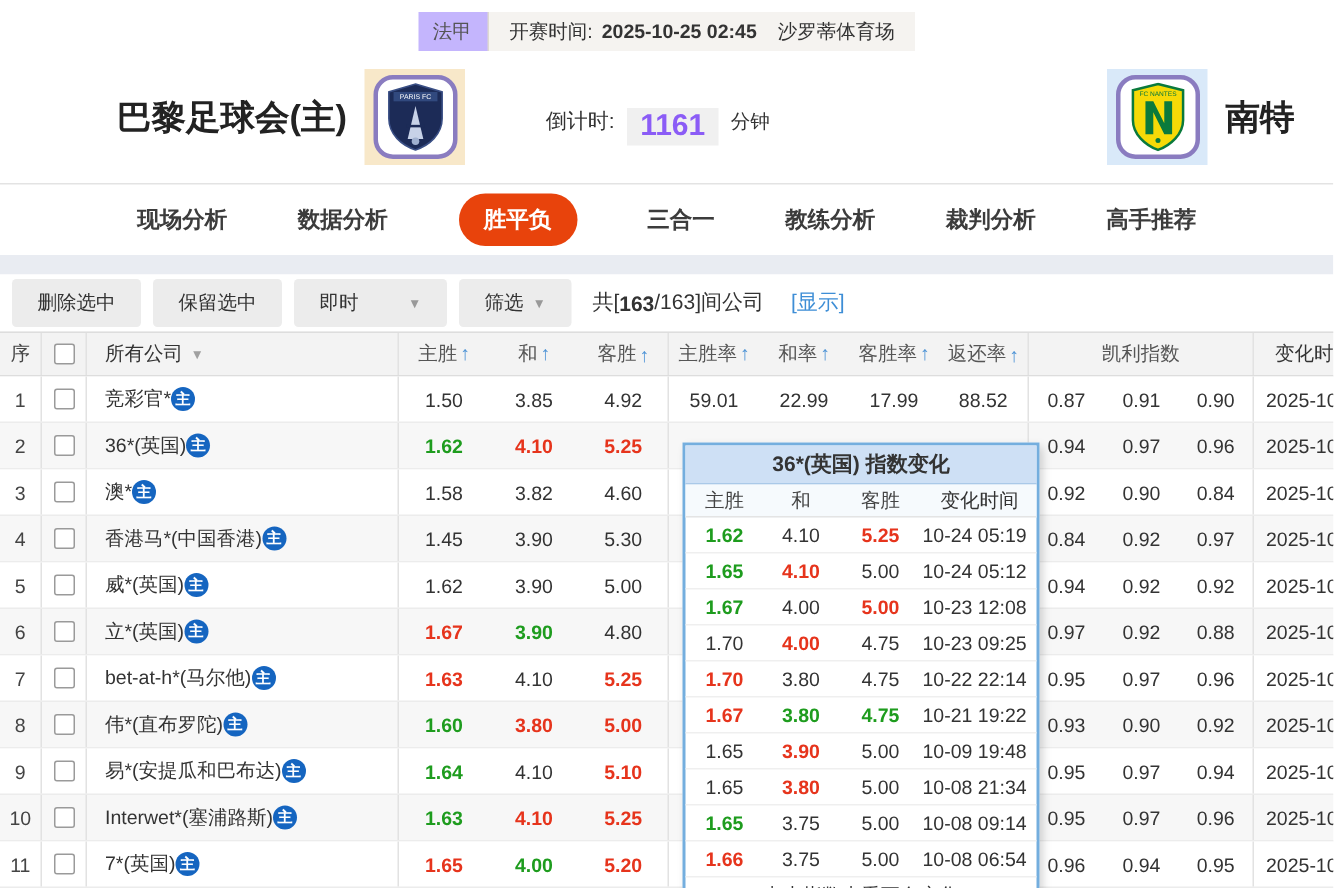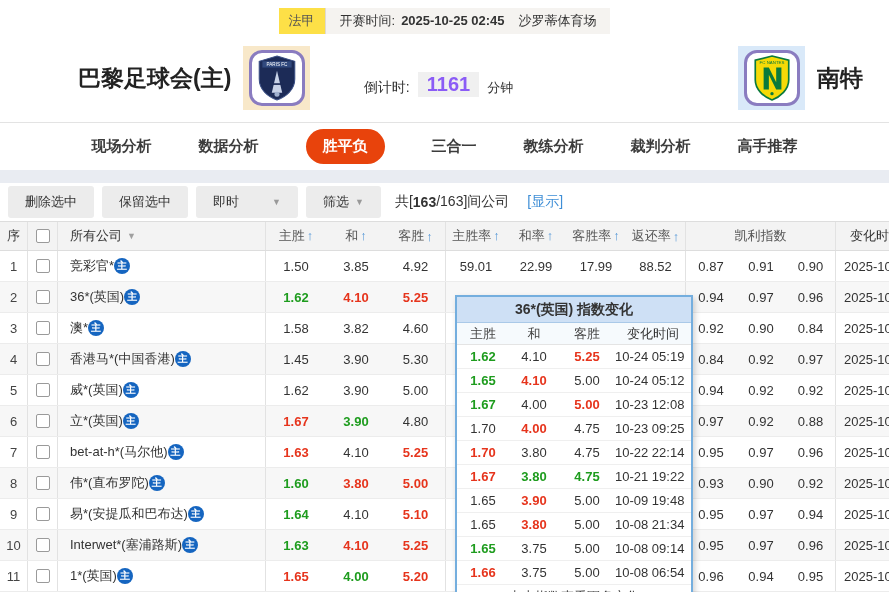--- a/index.html
+++ b/index.html
@@ -3,35 +3,35 @@
 <meta charset="utf-8">
 <style>
   * { margin:0; padding:0; box-sizing:border-box; }
   html,body { width:889px; height:592px; overflow:hidden; }
   body { font-family:"Liberation Sans","DejaVu Sans",sans-serif; background:#fff; color:#333; }
   .page { position:relative; width:889px; height:592px; overflow:hidden; background:#fff; }
 
   
   .topbar { height:40px; display:flex; justify-content:center; align-items:flex-start; padding-top:8px; }
   .topbar-box { display:flex; align-items:stretch; font-size:13px; line-height:26px; }
-  .league-chip { background:#fde047; color:#555; padding:0 10px; border-right:1px solid #ded9d2; }
+  .league-chip { background:#c4b5fd; color:#555; padding:0 10px; border-right:1px solid #ded9d2; }
   .kick-box { background:#f5f3f0; color:#333; padding:0 14px; display:flex; gap:6px; }
   .kick-box .bold { font-weight:bold; }
 
   
   .match-header { height:83px; position:relative; border-bottom:1px solid #e3e3e3; }
   .team { position:absolute; top:6px; display:flex; align-items:center; gap:12px; }
   .team.home { left:78px; }
   .team.away { right:26px;margin-left:24px; }
   .team-name { font-size:23px; font-weight:bold; color:#222; }
   .logo-tile { width:67px; height:64px; display:flex; align-items:center; justify-content:center; }
   .logo-tile.home-bg { background:#f8e8c9; }
   .logo-tile.away-bg { background:#d9e9f9; }
   .logo-frame { width:56px; height:56px; background:#fff; border:3px solid #8a7cc0; border-radius:13px; display:flex; align-items:center; justify-content:center; }
-  .countdown { position:absolute; left:0; right:12px; top:32px; display:flex; justify-content:center; align-items:flex-end; gap:8px; font-size:14px; color:#333; }
+  .countdown { position:absolute; left:0; right:12px; top:32px; display:flex; justify-content:center; align-items:flex-start; gap:8px; font-size:14px; color:#333; }
   .cd-num { background:#f0f0f0; color:#8b5cf6; font-size:20px; font-weight:bold; padding:1px 9px; }
   .cd-unit { font-size:13px; }
 
   
   .nav { height:47px; display:flex; justify-content:center; align-items:center; gap:47px; background:#fff; }
   .tab { font-size:15px; font-weight:600; color:#3c3c3c; cursor:pointer; white-space:nowrap; }
   .tab.active { background:#e8430c; color:#fff; padding:8px 17px; border-radius:18px; }
   .band { height:13px; background:#e9ecf2; }
 
   
@@ -397,21 +397,21 @@
           <div class="td c-kelly">0.97</div>
           <div class="td c-kelly sep">0.96</div>
           <div class="td c-time">2025-10-2</div>
         </div>
         <div class="tr">
           <div class="td c-no">11</div>
           <div class="td c-cb">
             <span class="checkbox"></span>
           </div>
           <div class="td c-comp">
-            <span>1*(英国)</span>
+            <span>7*(英国)</span>
             <span class="badge-zhu">主</span>
           </div>
           <div class="td c-odd v-r">1.65</div>
           <div class="td c-odd v-g">4.00</div>
           <div class="td c-odd v-r sep">5.20</div>
           <div class="td c-rate"></div>
           <div class="td c-rate"></div>
           <div class="td c-rate"></div>
           <div class="td c-rate sep"></div>
           <div class="td c-kelly">0.96</div>

